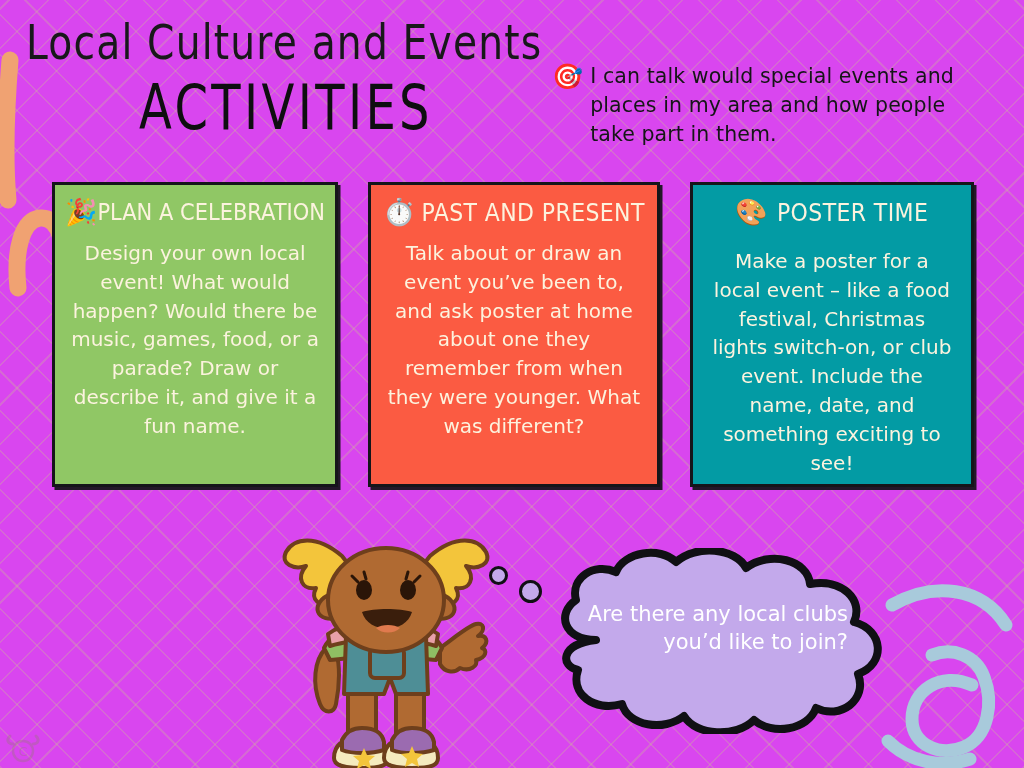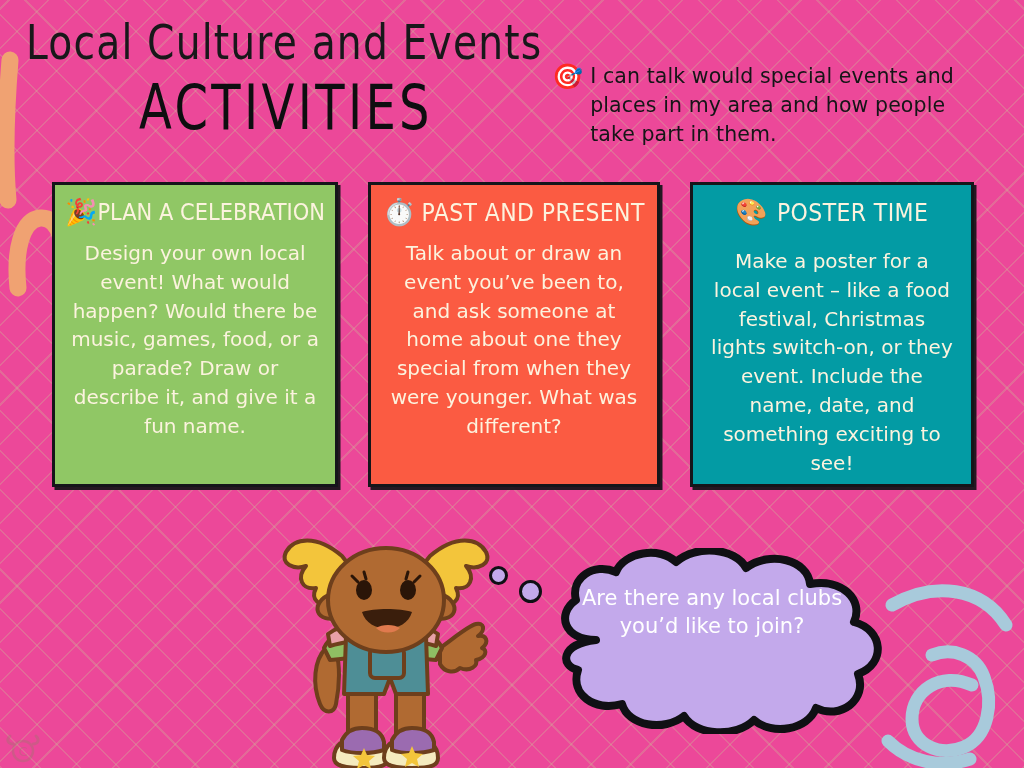--- a/index.html
+++ b/index.html
@@ -181,21 +181,22 @@
     text-decoration: underline;
     text-underline-offset: 4px;
     transform: scaleY(1.1);
     display: inline-block;
   }
   #bubble-question {
     font-family: "DejaVu Sans", sans-serif;
     font-size: 21px;
     line-height: 1.32;
     color: #FFFFFF;
-    margin-top: 9px;
+    margin-top: 25px;
+    text-align: right;
   }
   .bubble-dot {
     position: absolute;
     border-radius: 50%;
     border: 3.5px solid #101014;
     box-sizing: border-box;
   }
   #bubble-dot-small { left: 489px; top: 566px; width: 19px; height: 19px; }
   #bubble-dot-large { left: 519px; top: 580px; width: 23px; height: 23px; }
 
@@ -205,21 +206,21 @@
     left: 4px;
     bottom: 4px;
     width: 38px;
     height: 32px;
     opacity: 0.3;
   }
 </style>
 </head>
 <body>
 
-<div id="slide" style="background-color: #ec4899;">
+<div id="slide" style="background-color: #d946ef;">
 
   <div id="bg-texture"></div>
 
   <svg class="doodle" id="doodle-orange-left" width="150" height="260" viewBox="0 0 150 260">
     <path d="M40 10 C 36 60, 34 105, 38 150" stroke="#F0A272" stroke-width="17" fill="none" stroke-linecap="round"></path>
     <path d="M48 238 C 44 200, 52 170, 70 168 C 90 166, 96 196, 92 224 C 90 240, 96 250, 108 252" stroke="#F0A272" stroke-width="17" fill="none" stroke-linecap="round"></path>
   </svg>
 
   <svg class="doodle" id="doodle-blue-right" width="180" height="215" viewBox="0 0 180 215">
     <path d="M38 42 C 80 18, 128 24, 152 62" stroke="#A8CADB" stroke-width="13" fill="none" stroke-linecap="round"></path>
@@ -246,29 +247,29 @@
         <span class="card-title" style="color: rgb(252, 243, 222);">PLAN A CELEBRATION</span>
       </div>
       <div class="card-body" style="color: rgb(252, 243, 222);">Design your own local event! What would happen? Would there be music, games, food, or a parade? Draw or describe it, and give it a fun name.</div>
     </div>
 
     <div class="card" id="card-past" style="background-color: rgb(251, 91, 66); border-color: rgb(21, 21, 26);">
       <div class="card-header">
         <span class="card-emoji">⏱️</span>
         <span class="card-title" style="color: rgb(252, 243, 222);">PAST AND PRESENT</span>
       </div>
-      <div class="card-body" style="color: rgb(252, 243, 222);">Talk about or draw an event you’ve been to, and ask someone at home about one they special from when they were younger. What was different?</div>
+      <div class="card-body" style="color: rgb(252, 243, 222);">Talk about or draw an event you’ve been to, and ask poster at home about one they remember from when they were younger. What was different?</div>
     </div>
 
     <div class="card" id="card-poster" style="background-color: rgb(3, 155, 164); border-color: rgb(21, 21, 26);">
       <div class="card-header">
         <span class="card-emoji">🎨</span>
         <span class="card-title" style="color: rgb(252, 243, 222);">POSTER TIME</span>
       </div>
-      <div class="card-body" style="color: rgb(252, 243, 222);">Make a poster for a local event – like a food festival, Christmas lights switch-on, or they event. Include the name, date, and something exciting to see!</div>
+      <div class="card-body" style="color: rgb(252, 243, 222);">Make a poster for a local event – like a food festival, Christmas lights switch-on, or club event. Include the name, date, and something exciting to see!</div>
     </div>
 
   </div>
 
   <svg id="mascot" viewBox="0 0 228 262">
     <g stroke="#6E3F1C" stroke-width="4" stroke-linejoin="round" stroke-linecap="round">
 
       <path d="M70 48 C 44 26, 22 30, 14 44 C 8 56, 22 62, 34 58 C 24 70, 30 82, 44 80
                C 38 92, 48 100, 60 94 C 66 104, 78 102, 82 92 L 84 66 Z" fill="#F3C53B"></path>
       <path d="M158 48 C 184 26, 206 30, 214 44 C 220 56, 206 62, 194 58 C 204 70, 198 82, 184 80

